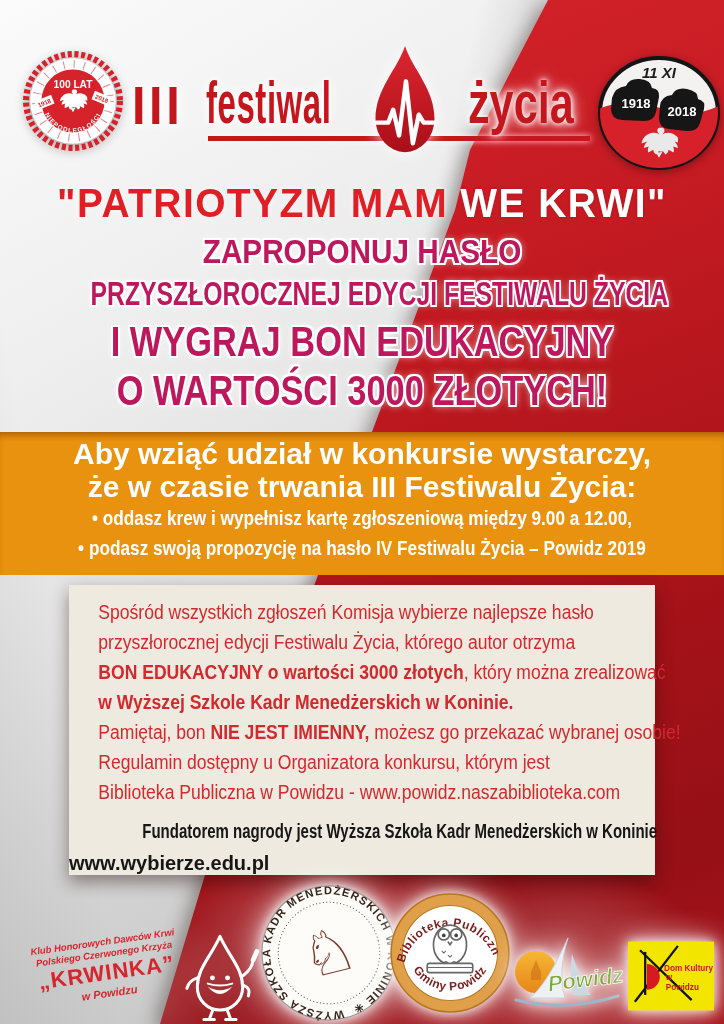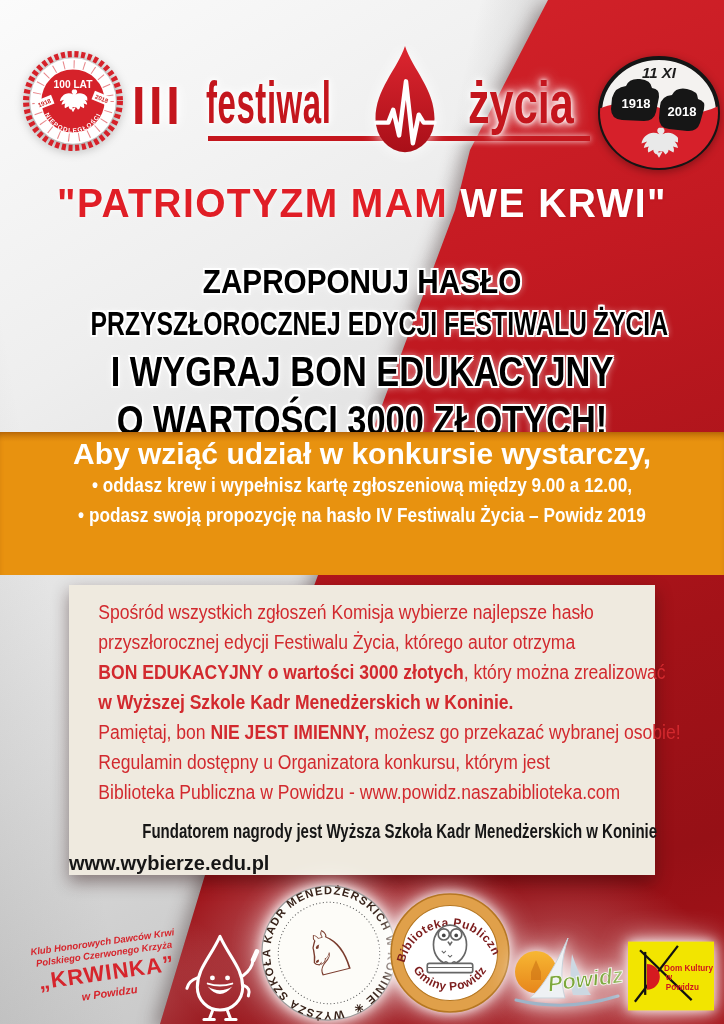--- a/index.html
+++ b/index.html
@@ -37,21 +37,21 @@
     box-shadow:0 0 6px rgba(255,255,255,.9);}
   #blood-drop{left:350px;top:42px;width:110px;height:118px;z-index:6;filter:drop-shadow(0 0 8px rgba(255,255,255,.9));}
   #badge-left{left:22px;top:50px;width:102px;height:102px;z-index:6;filter:drop-shadow(0 2px 4px rgba(0,0,0,.3));}
   #badge-right{left:596px;top:54px;width:126px;height:118px;z-index:6;filter:drop-shadow(0 2px 4px rgba(0,0,0,.35));}
   
   .slogan{position:absolute;left:0;right:0;top:180px;z-index:5;text-align:center;white-space:nowrap;
     font-size:41px;font-weight:900;letter-spacing:1.5px;transform:scaleX(.95);}
   .slogan .red{color:#e01e26;text-shadow:0 0 2px rgba(255,255,255,.7),0 0 8px rgba(255,255,255,.55);}
   .slogan .white{color:#ffffff;text-shadow:0 0 3px rgba(150,0,0,.35);}
   
-  .headline{position:absolute;left:0;right:0;top:262px;z-index:5;text-align:center;color:#000000;font-weight:900;}
+  .headline{position:absolute;left:0;right:0;top:232px;z-index:5;text-align:center;color:#be185d;font-weight:900;}
   .headline div{white-space:nowrap;transform-origin:center;
     text-shadow:-2px -2px 0 #fff,0 -2px 0 #fff,2px -2px 0 #fff,-2px 0 0 #fff,2px 0 0 #fff,
                 -2px 2px 0 #fff,0 2px 0 #fff,2px 2px 0 #fff,0 0 9px rgba(255,255,255,.95);}
   .hl-a{font-size:33px;line-height:40px;transform:scaleX(.9);}
   .hl-b{font-size:33px;line-height:44px;transform:scaleX(.75);}
   .hl-c{font-size:43px;line-height:50px;transform:scaleX(.8);}
   .hl-d{font-size:43px;line-height:48px;transform:scaleX(.8);}
   
   .banner{position:absolute;left:0;top:432px;width:724px;height:143px;z-index:5;
     background:linear-gradient(180deg,#d07c0a 0,#e8920f 7%,#e8920f 100%);
@@ -165,20 +165,21 @@
 
   <div class="headline">
     <div class="hl-a">ZAPROPONUJ HASŁO</div>
     <div class="hl-b">PRZYSZŁOROCZNEJ EDYCJI FESTIWALU ŻYCIA</div>
     <div class="hl-c">I WYGRAJ BON EDUKACYJNY</div>
     <div class="hl-d">O WARTOŚCI 3000 ZŁOTYCH!</div>
   </div>
 
   <div class="banner">
     <div class="bn-l">Aby wziąć udział w konkursie wystarczy,</div>
+    <div class="bn-l">że w czasie trwania III Festiwalu Życia:</div>
     <div class="bn-b">• oddasz krew i wypełnisz kartę zgłoszeniową między 9.00 a 12.00,</div>
     <div class="bn-b">• podasz swoją propozycję na hasło IV Festiwalu Życia – Powidz 2019</div>
   </div>
 
   <div class="info-box">
     <div class="rl">Spośród wszystkich zgłoszeń Komisja wybierze najlepsze hasło</div>
     <div class="rl">przyszłorocznej edycji Festiwalu Życia, którego autor otrzyma</div>
     <div class="rl"><b>BON EDUKACYJNY o wartości 3000 złotych</b><span>, który można zrealizować</span></div>
     <div class="rl"><b>w Wyższej Szkole Kadr Menedżerskich w Koninie.</b></div>
     <div class="rl"><span>Pamiętaj, bon </span><b>NIE JEST IMIENNY,</b><span> możesz go przekazać wybranej osobie!</span></div>

